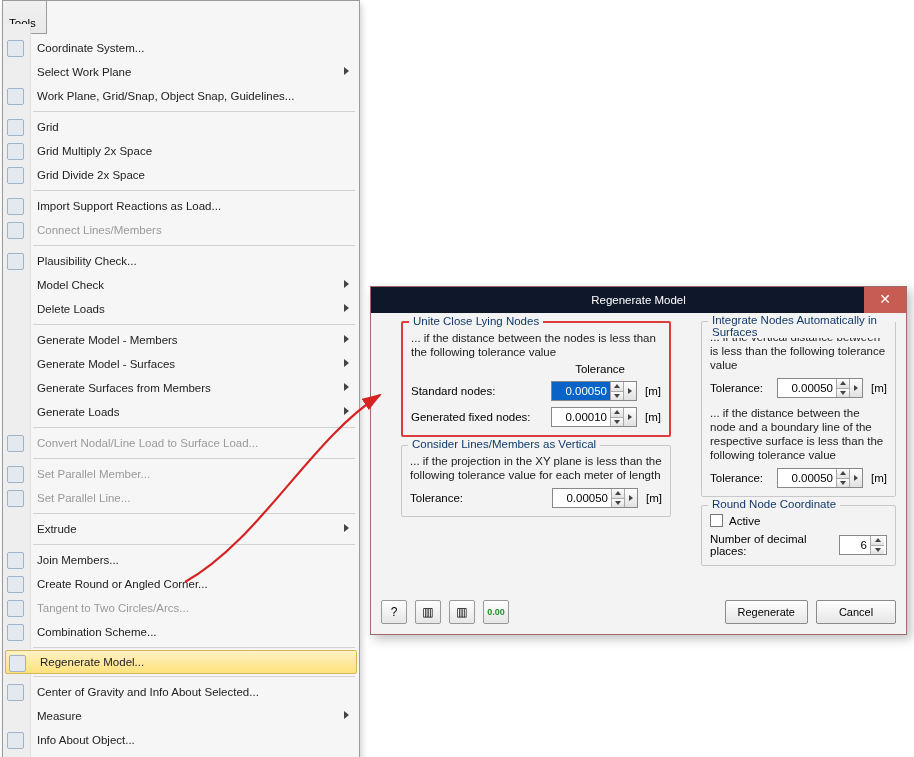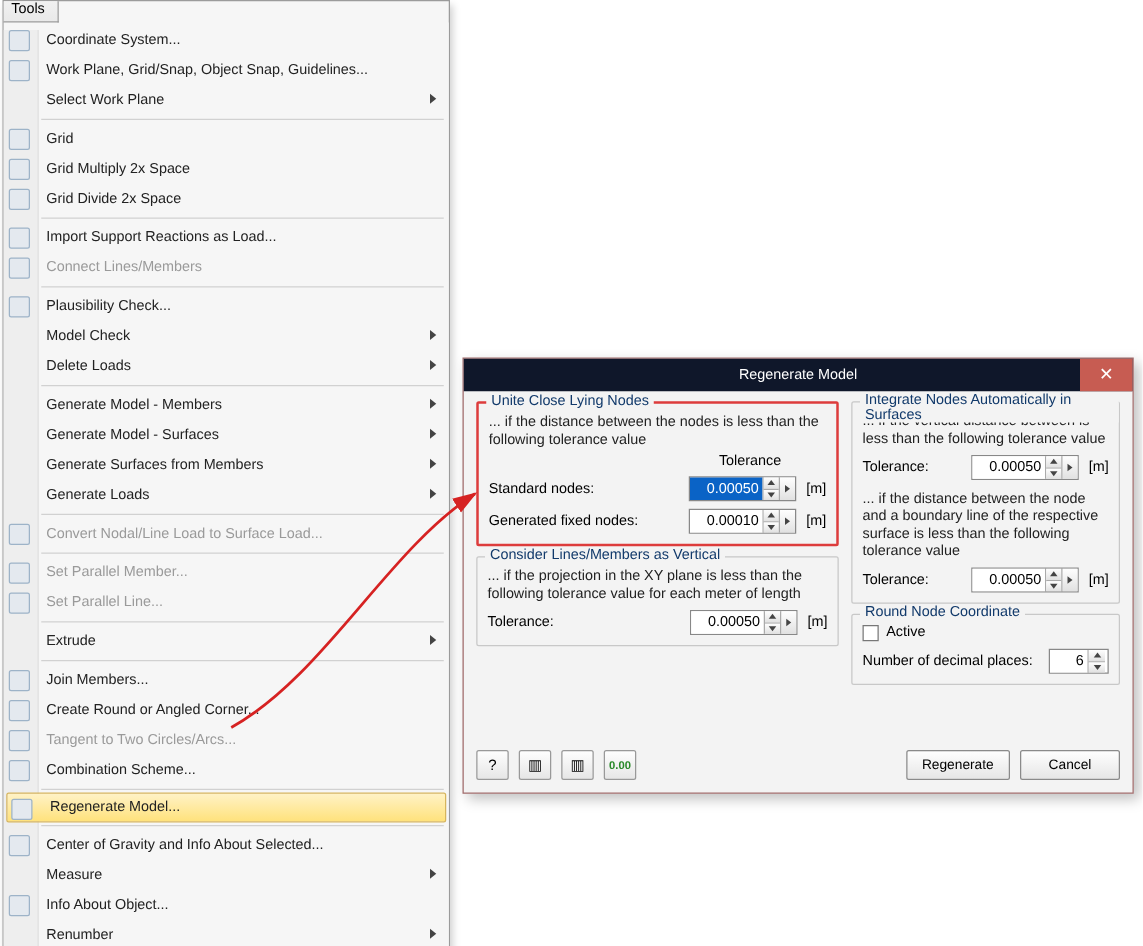--- a/index.html
+++ b/index.html
@@ -17,21 +17,21 @@
 .menu-wrap {
   position: absolute;
   left: 2px; top: 0;
   width: 358px;
   border: 1px solid #9b9b9b;
   background: #f6f6f6;
   box-shadow: 2px 4px 6px rgba(0,0,0,.18);
 }
 .menu-title {
   display: inline-block;
-  padding: 0 10px 4px 6px;
+  padding: 16px 10px 4px 6px;
   border: 1px solid #9b9b9b;
   border-top: none;
   border-left: none;
   background: linear-gradient(#f1f1f1,#e9e9e9);
 }
 .menu-body { padding: 2px 0 2px 0; background:#f6f6f6; }
 .menu-strip {
   position:absolute; left:0; top:23px; bottom:0; width:28px;
   background:#eee;
   border-right:1px solid #e0e0e0;
@@ -97,20 +97,21 @@
   font-size:14px;
 }
 .dlg-body { padding:8px 10px 10px 10px; display:flex; gap:10px; }
 .dlg-left { width:290px; display:flex; flex-direction:column; gap:8px; }
 .dlg-right { flex:1; display:flex; flex-direction:column; gap:8px; }
 .group {
   border:1px solid #c8c8c8;
   border-radius:2px;
   padding:8px 8px 8px 8px;
   position:relative;
+  margin-left:20px;
 }
 .group .legend {
   position:absolute; top:-8px; left:6px;
   background:#f3f3f3;
   padding:0 4px;
   color:#123a6b;
   font-size:11.5px;
 }
 .group.red-border { border:2px solid #dd3c3c; }
 .desc { color:#222; line-height:14px; }
@@ -141,21 +142,21 @@
 .tri-up{width:0;height:0;border-left:3px solid transparent;border-right:3px solid transparent;border-bottom:4px solid #444;}
 .tri-dn{width:0;height:0;border-left:3px solid transparent;border-right:3px solid transparent;border-top:4px solid #444;}
 .spin .arrow {
   width:14px;height:18px;
   border-left:1px solid #aaa;
   background:linear-gradient(#fefefe,#e1e1e1);
   display:flex;align-items:center;justify-content:center;
 }
 .spin .arrow .tri-r{width:0;height:0;border-top:3px solid transparent;border-bottom:3px solid transparent;border-left:4px solid #444;}
 .unit { margin-left:4px; }
-.checkbox { display:flex; gap:6px; }
+.checkbox { display:flex; align-items:center; gap:6px; }
 .checkbox .box { width:13px; height:13px; border:1px solid #777; background:#fff; }
 .dlg-footer {
   position:absolute; left:10px; right:10px; bottom:10px;
   display:flex; align-items:center; justify-content:space-between;
 }
 .tbtns { display:flex; gap:8px; }
 .tbtn {
   width:26px; height:24px;
   border:1px solid #999;
   background:linear-gradient(#fefefe,#e6e6e6);
@@ -181,26 +182,26 @@
 
 <div class="menu-wrap">
   <span class="menu-title">Tools</span>
   <div class="menu-strip"></div>
   <div class="menu-body" id="menu-body">
       <div class="menu-item">
         <span class="ico"></span>
         <span>Coordinate System...</span>
       </div>
       <div class="menu-item">
+        <span>Select Work Plane</span>
+        <span class="caret"></span>
+      </div>
+      <div class="menu-item">
         <span class="ico"></span>
         <span>Work Plane, Grid/Snap, Object Snap, Guidelines...</span>
-      </div>
-      <div class="menu-item">
-        <span>Select Work Plane</span>
-        <span class="caret"></span>
       </div>
       <div class="menu-sep"></div>
       <div class="menu-item">
         <span class="ico"></span>
         <span>Grid</span>
       </div>
       <div class="menu-item">
         <span class="ico"></span>
         <span>Grid Multiply 2x Space</span>
       </div>

